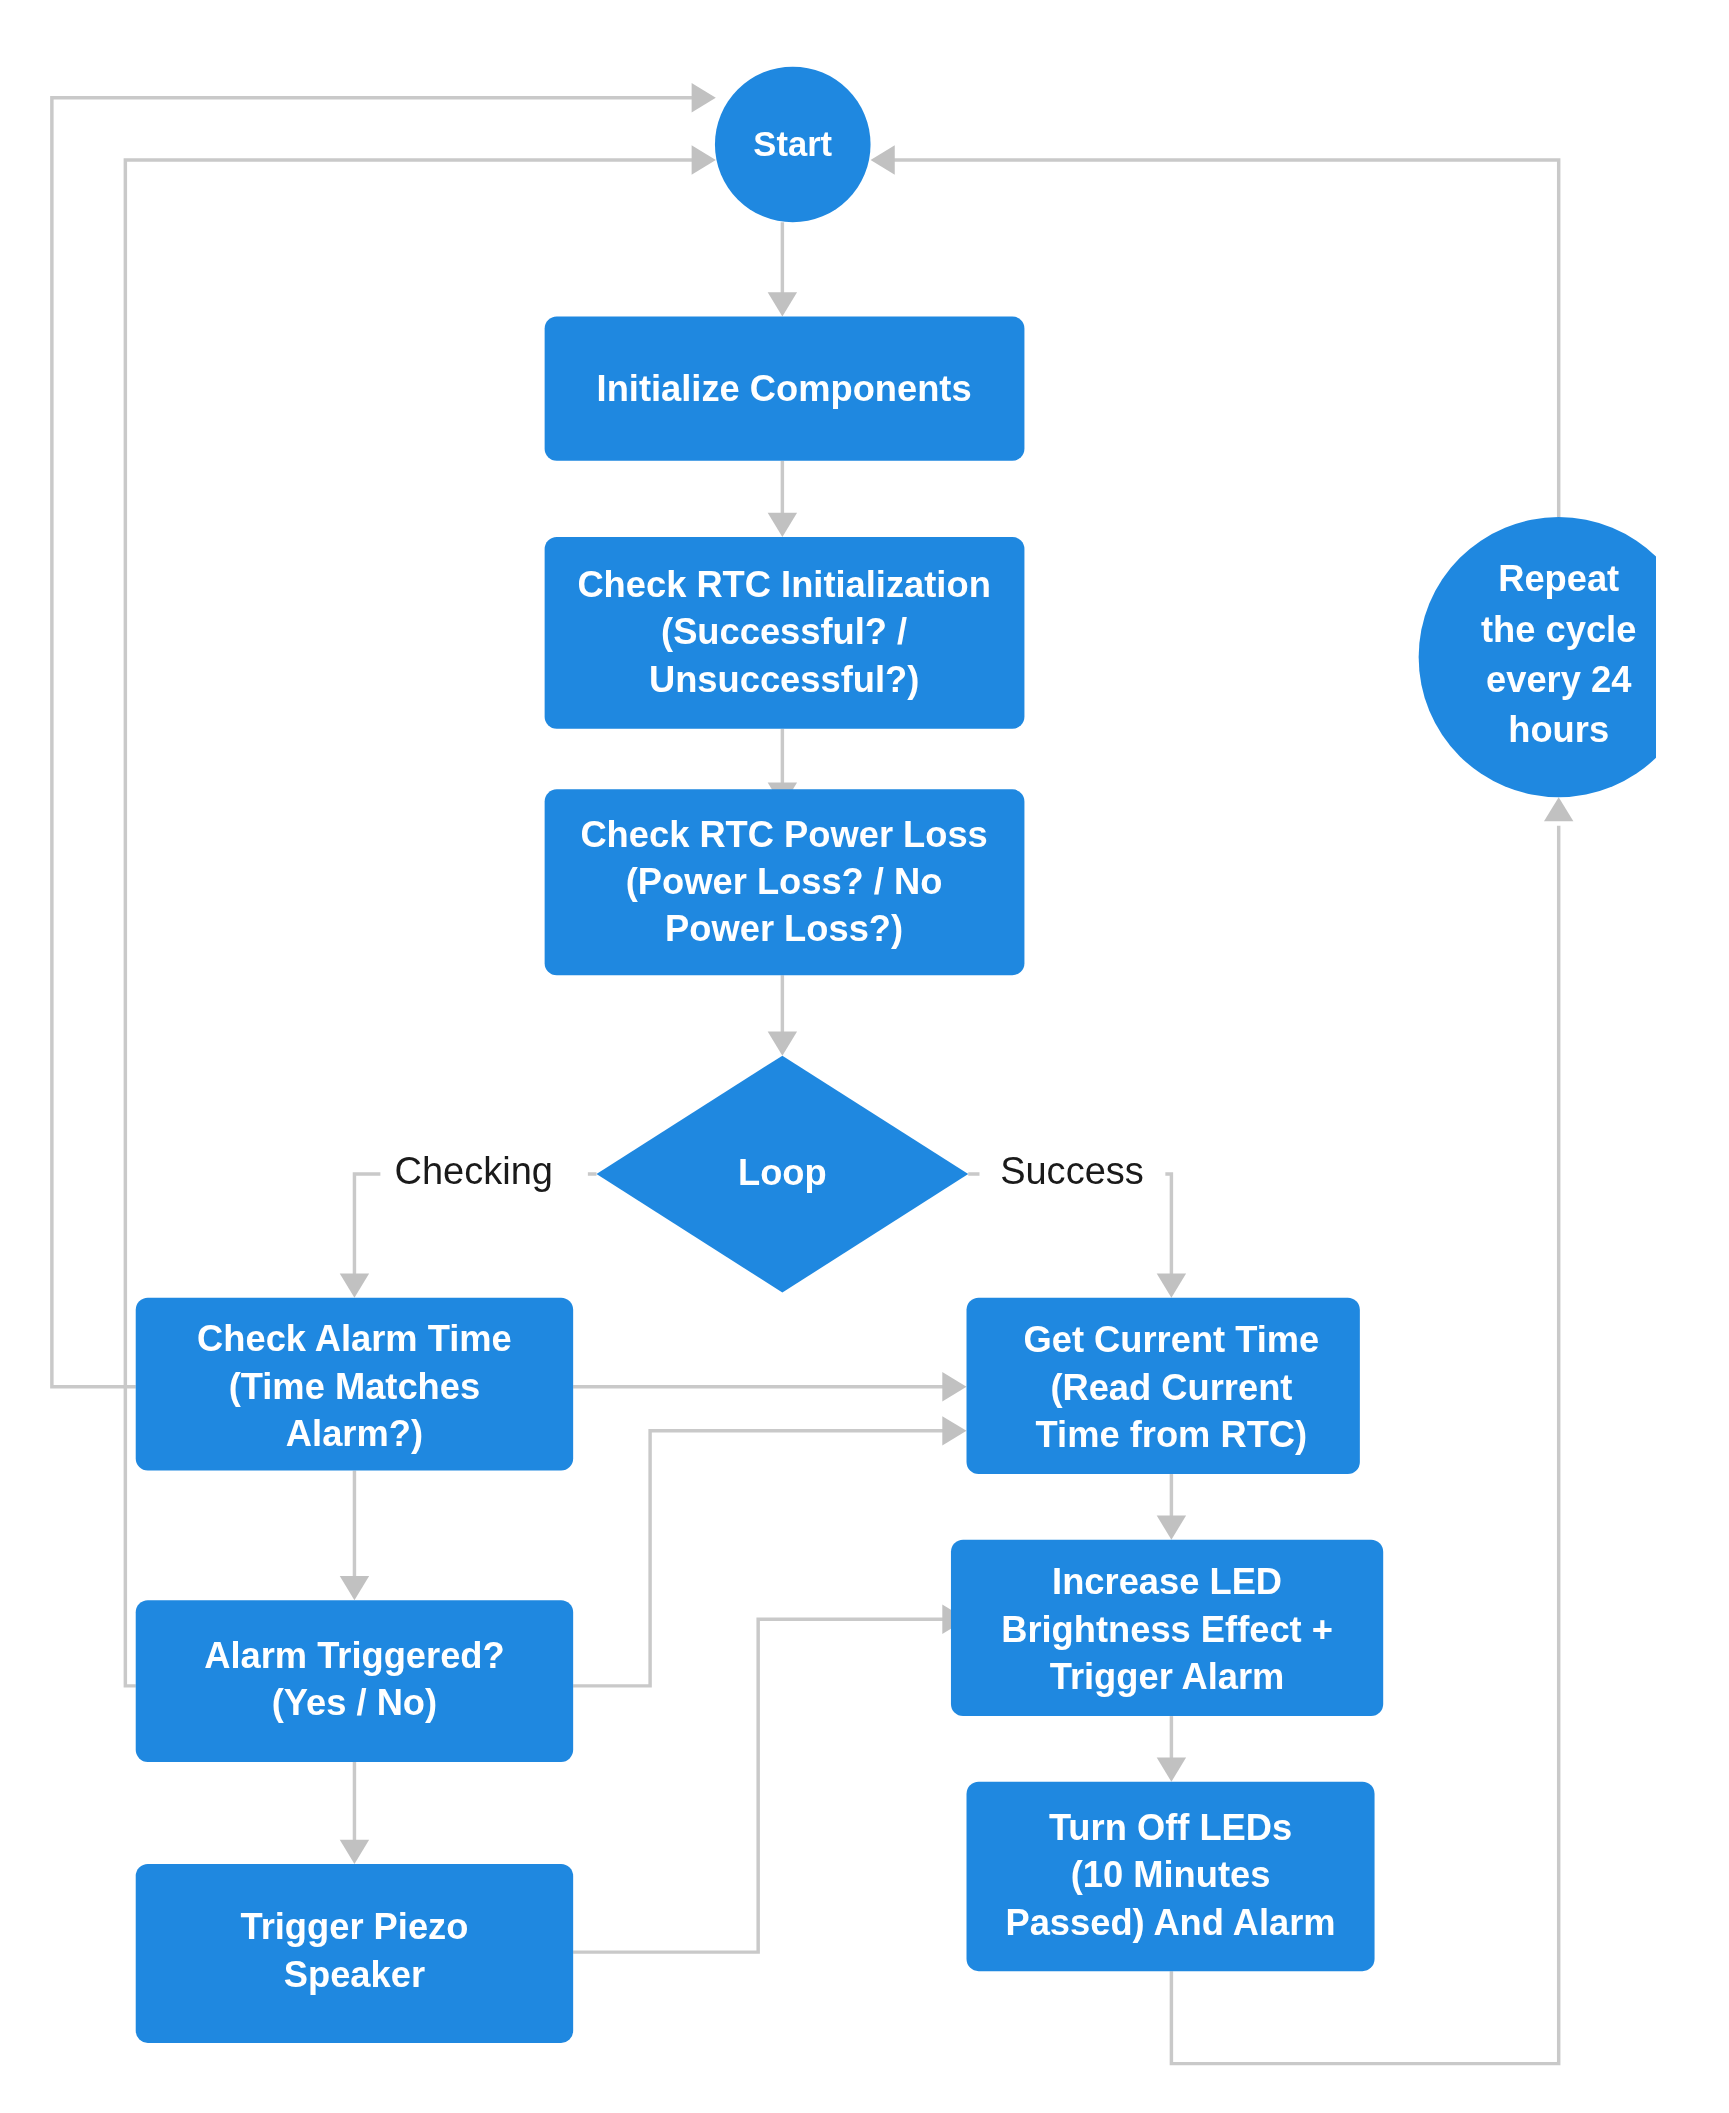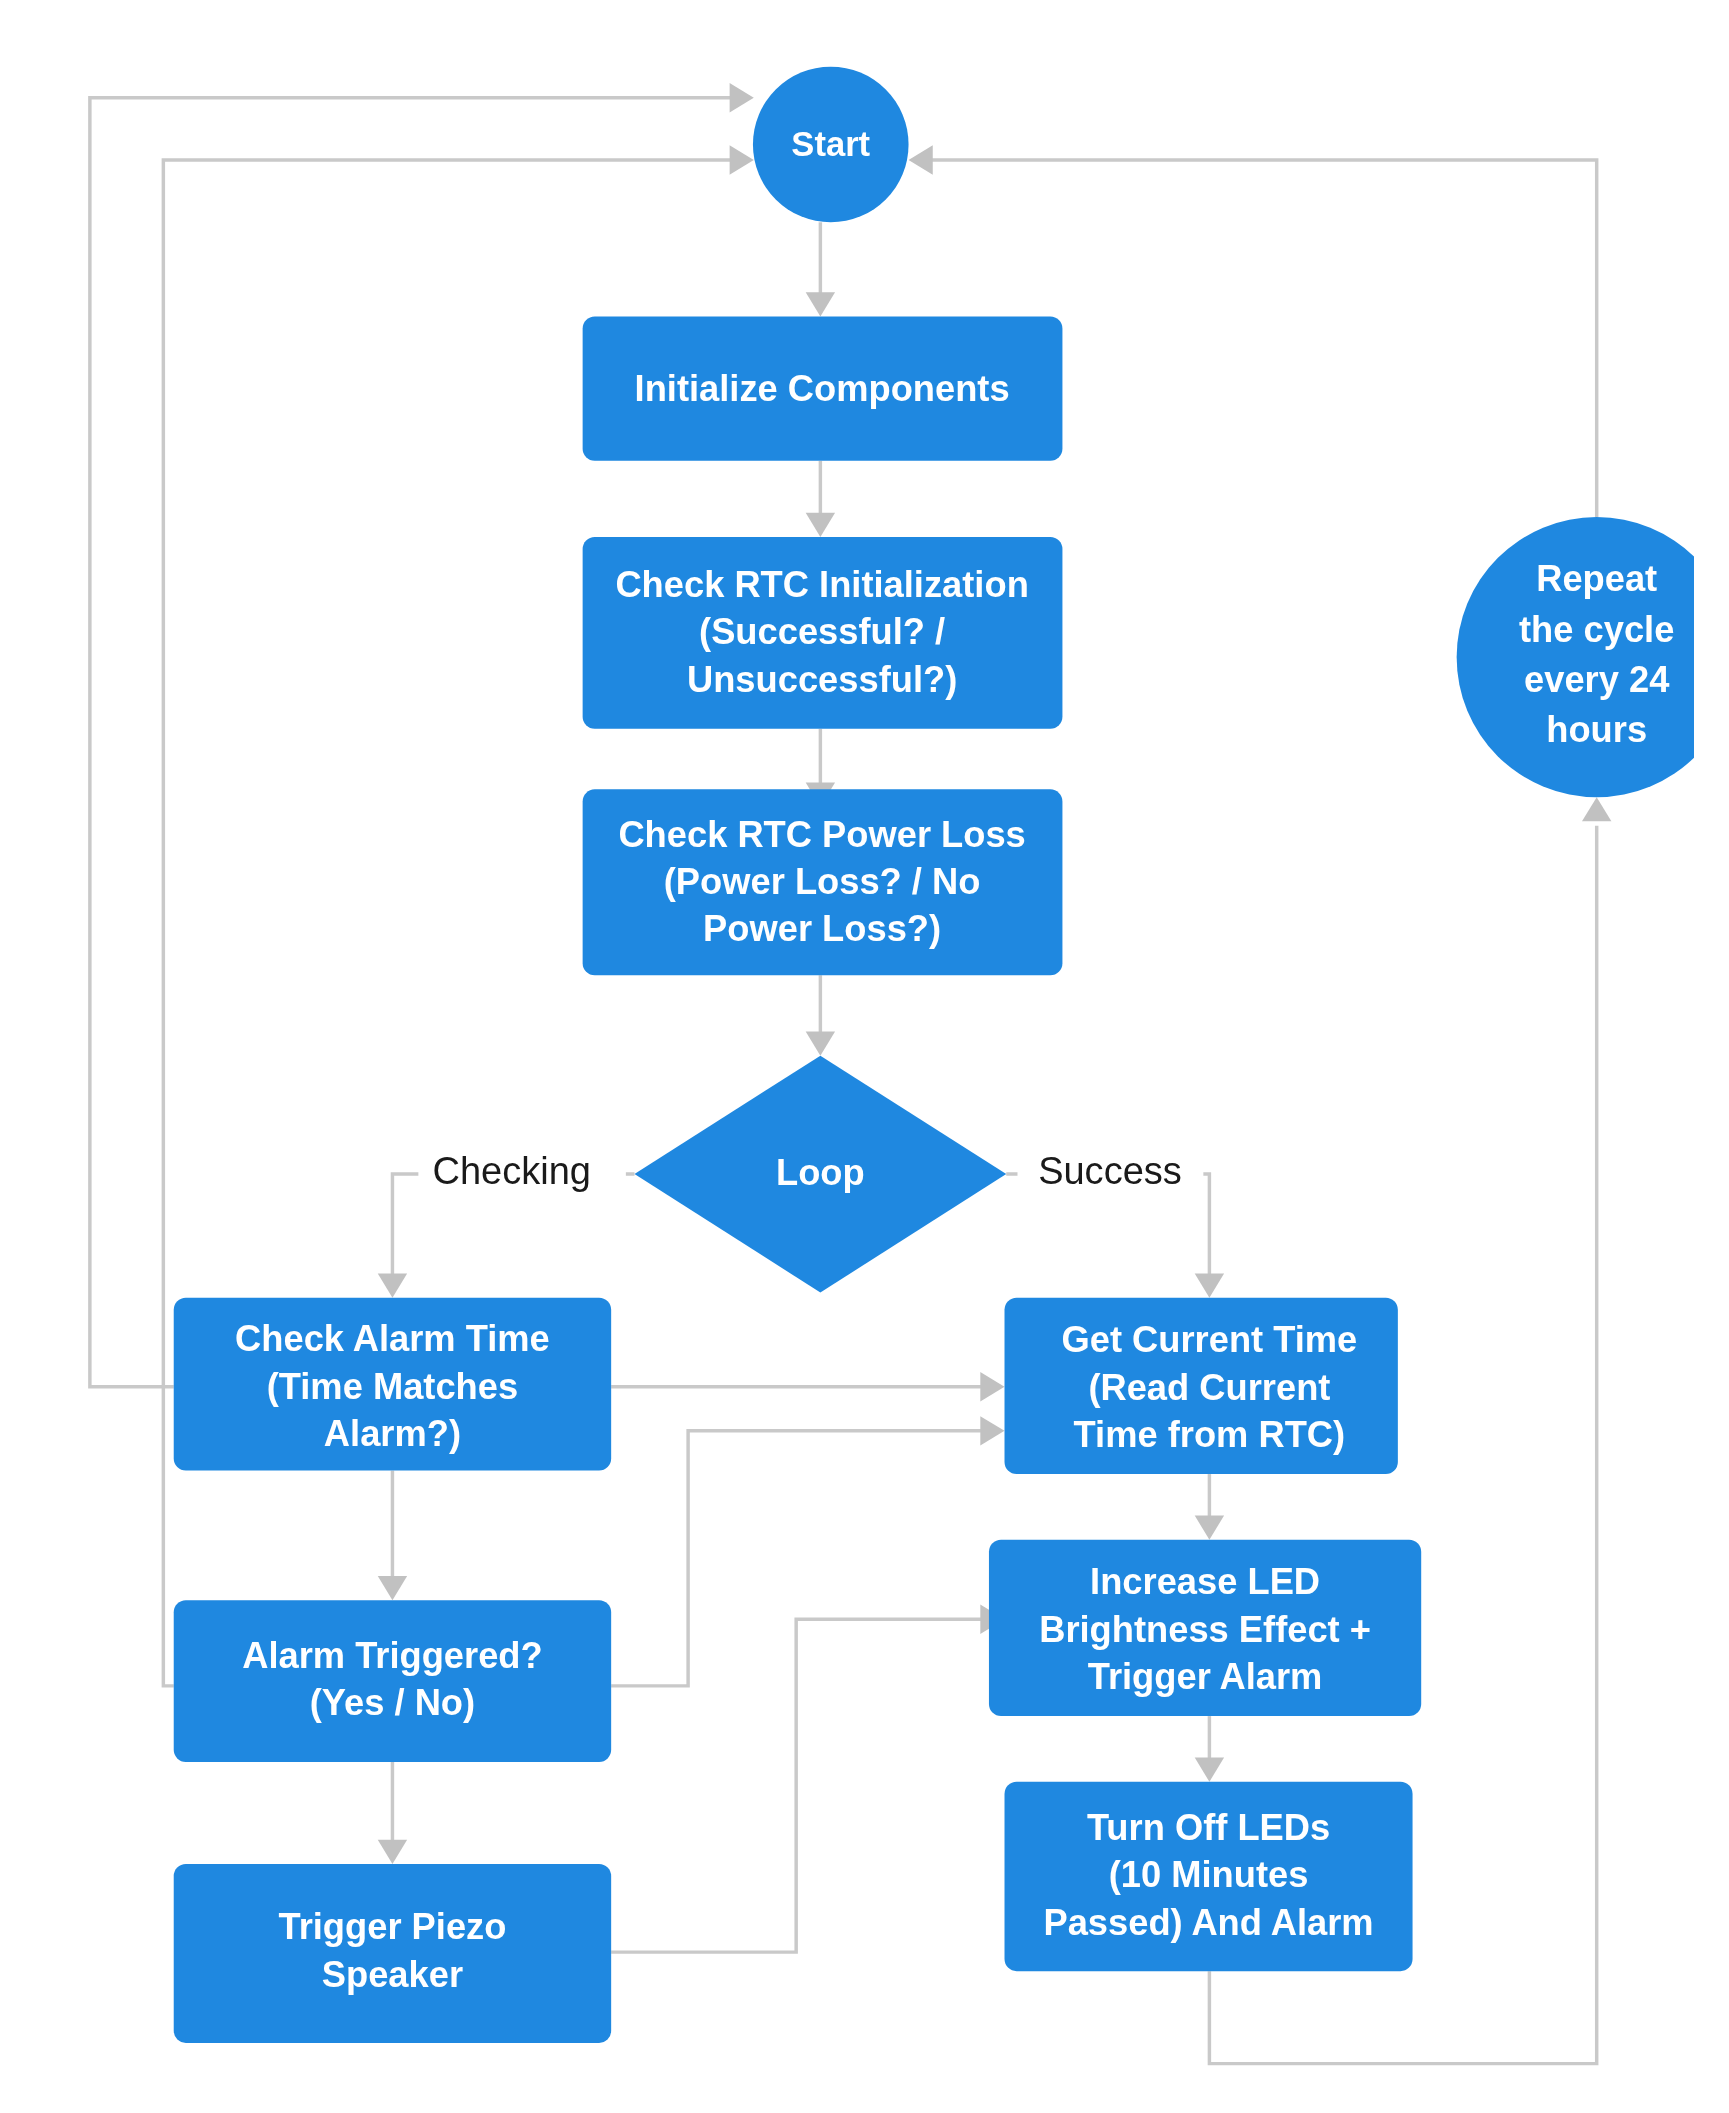--- a/index.html
+++ b/index.html
@@ -9,21 +9,20 @@
   }
   body {
     font-family: "Liberation Sans", sans-serif;
   }
   #flowchart-root {
     position: relative;
     width: 1656px;
     height: 2113px;
     background: #ffffff;
     overflow: hidden;
-    margin-left: 38px;
   }
   svg.diagram {
     display: block;
     width: 1729px;
     height: 2113px;
   }
   .node-text {
     font-family: "Liberation Sans", sans-serif;
     font-weight: bold;
     fill: #ffffff;

